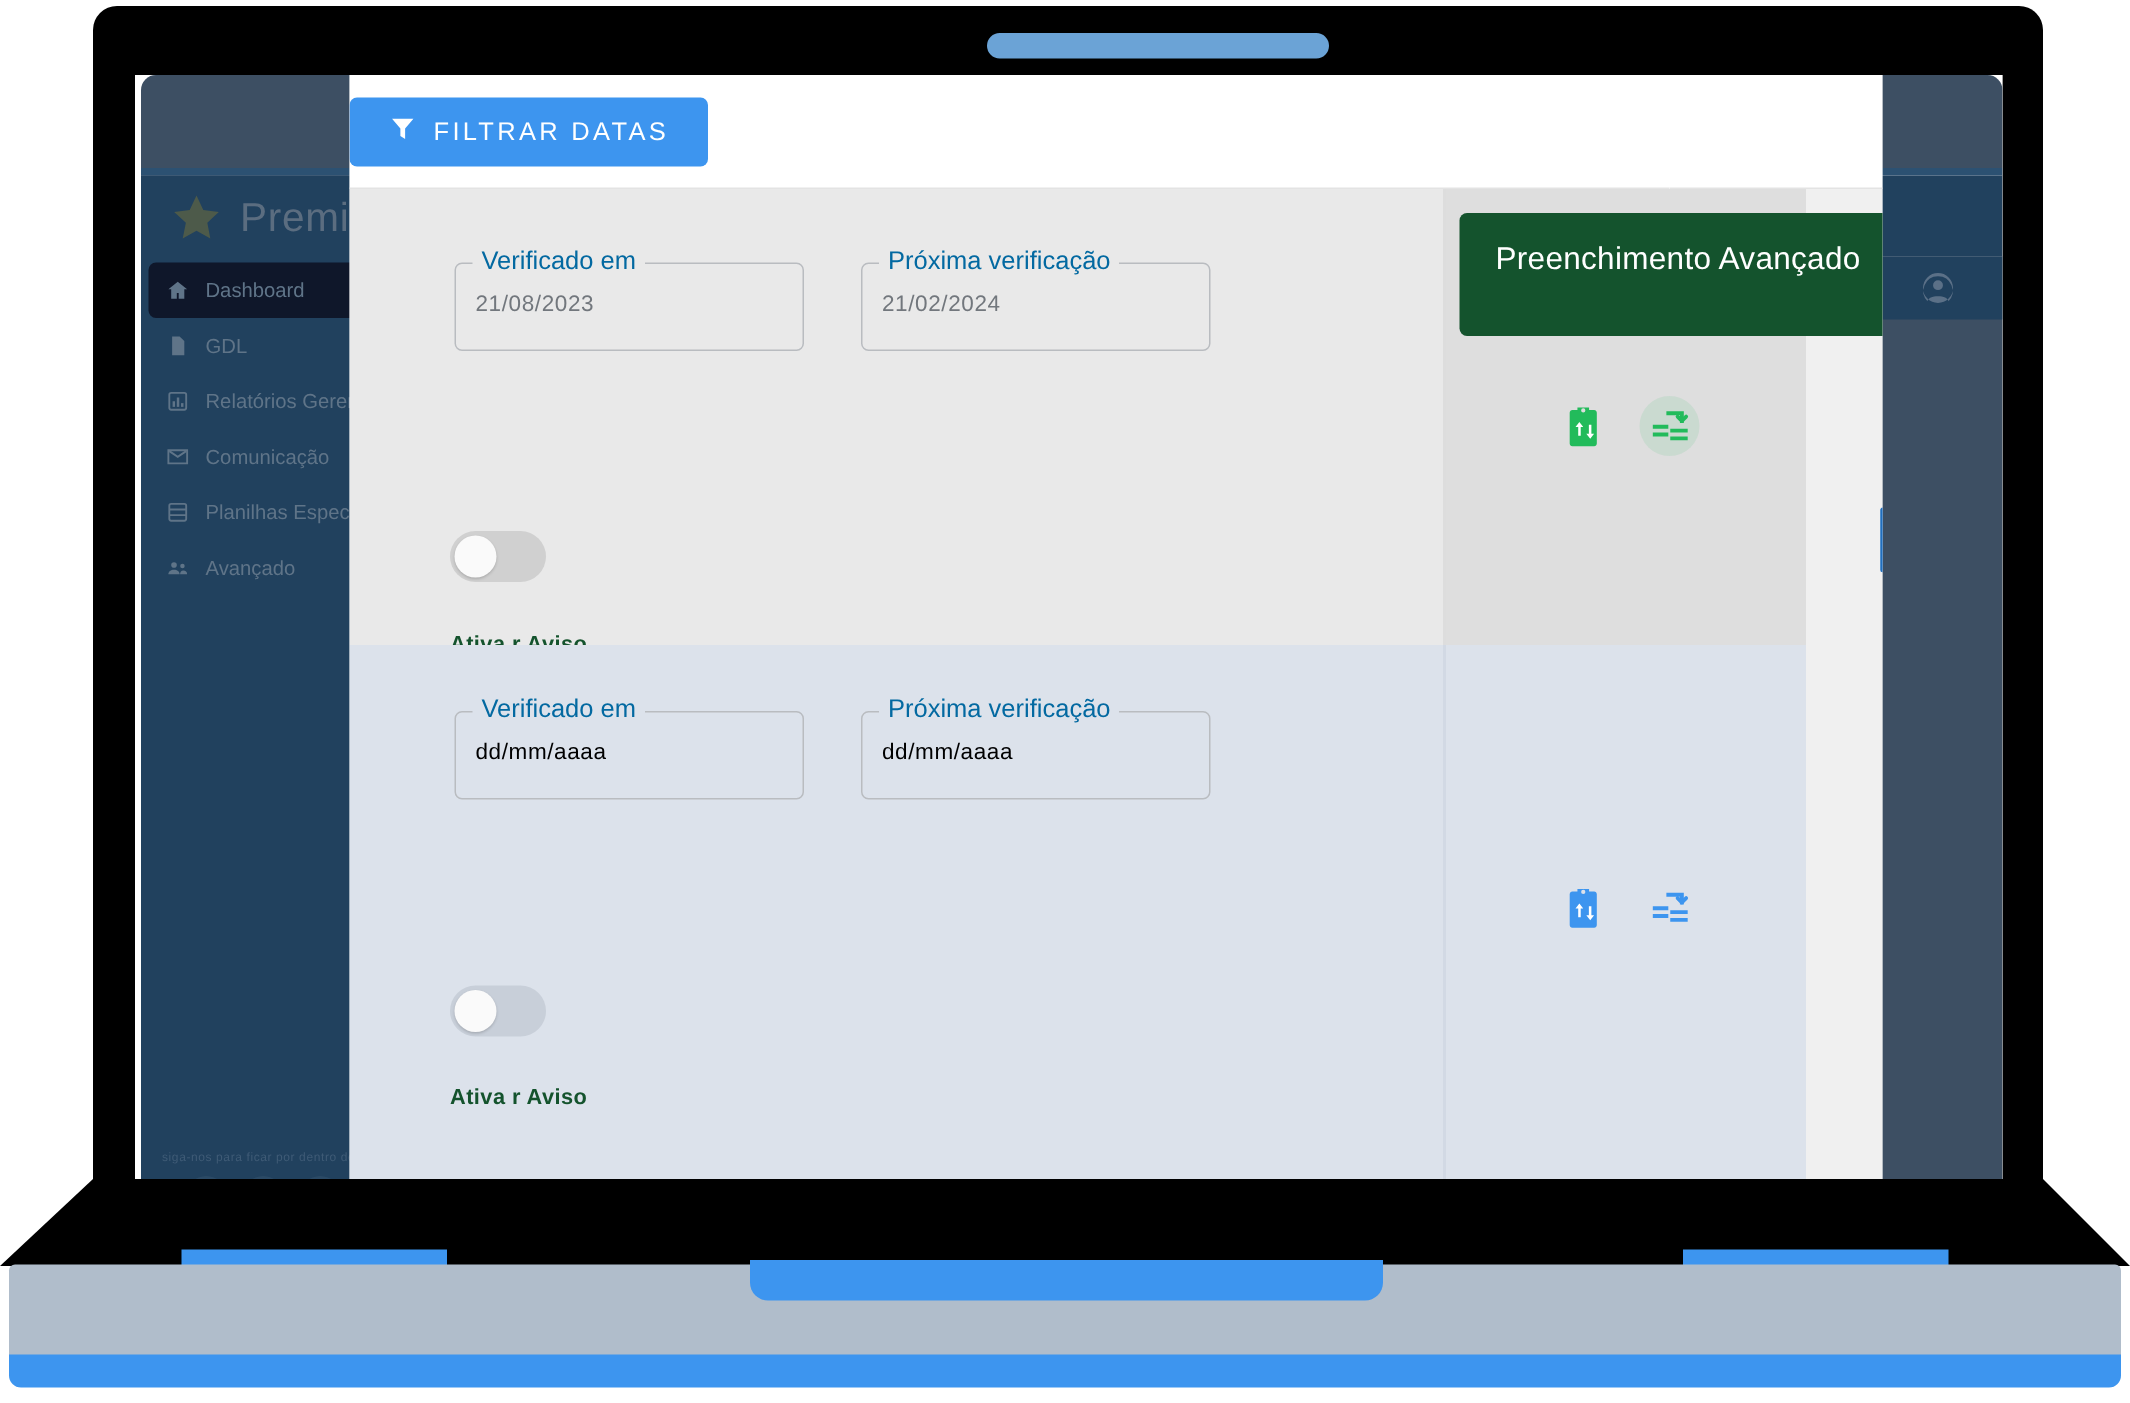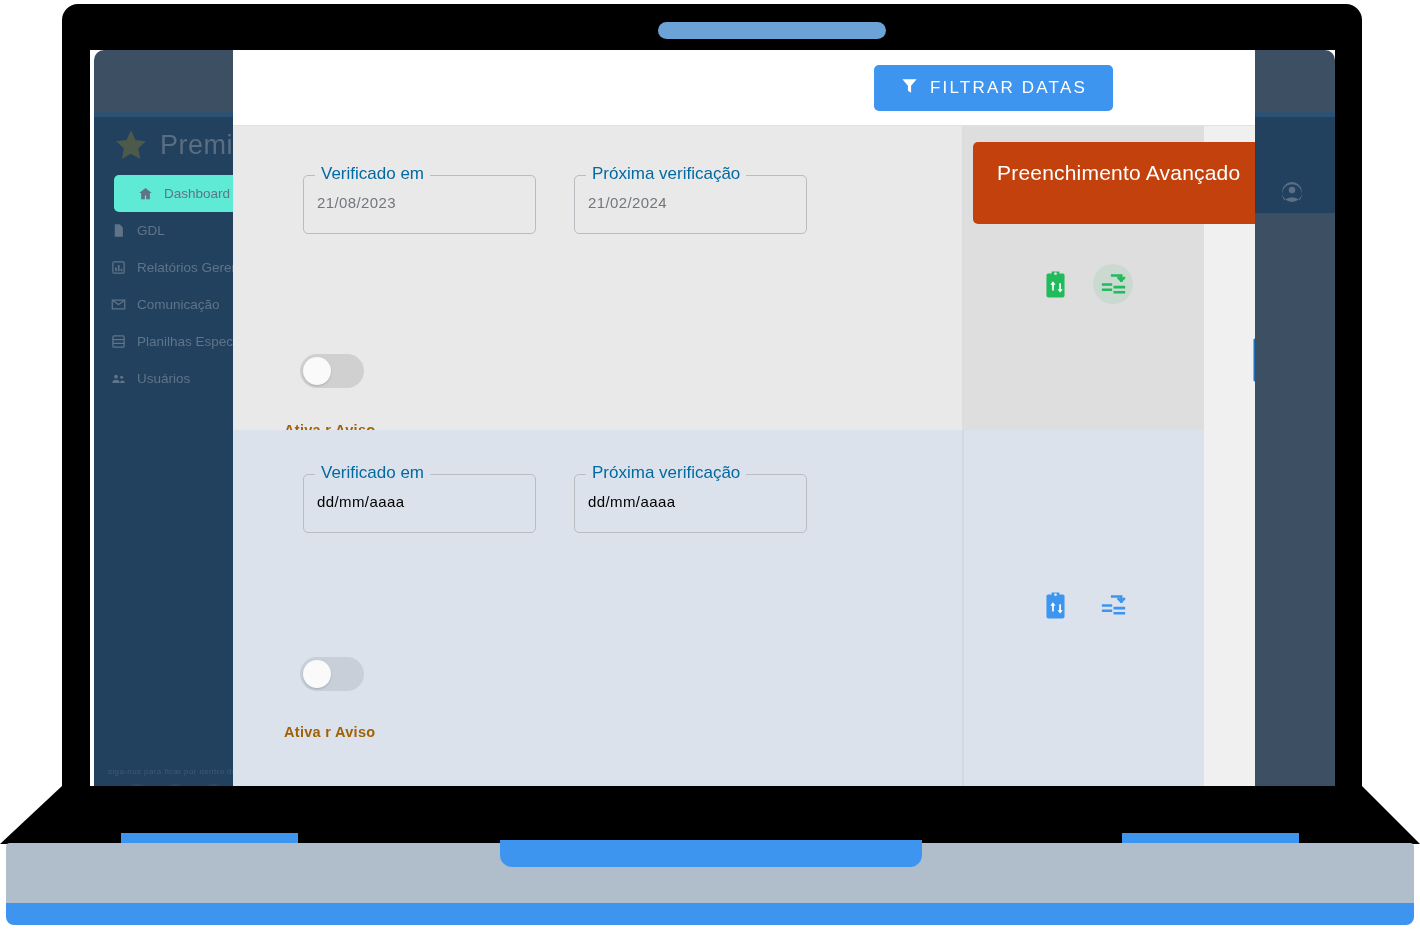--- a/index.html
+++ b/index.html
@@ -118,21 +118,21 @@
     font-size: 27px; color: #5b6d80; font-weight: 400;
     letter-spacing: 0.5px;
   }
 
   .sidebar-nav { position: absolute; left: 0px; top: 58px; width: 236px; }
   .side-item {
     display: flex; align-items: center; gap: 11px;
     height: 37px; padding-left: 17px;
     color: #5f7488; font-size: 13.5px;
   }
-  .side-item.active { background: #5eead4; border-radius: 5px; margin: 0 20px; padding-left: 24px; }
+  .side-item.active { background: #0f172a; border-radius: 5px; margin: 0 5px; padding-left: 12px; }
   .side-ico { width: 15px; height: 15px; display: inline-block; color: #5f7488; flex: 0 0 15px; }
 
   .sidebar-footer { position: absolute; left: 0; top: 650px; width: 236px; }
   .footer-note { font-size: 8px; color: #3f5b76; padding-left: 14px; letter-spacing: 0.4px; }
   .social-row { display: flex; gap: 11px; padding-left: 30px; margin-top: 8px; }
   .social-dot {
     width: 27px; height: 27px; border-radius: 50%;
     background: #2b4a66; color: #3f5b76;
     display: flex; align-items: center; justify-content: center;
   }
@@ -153,21 +153,21 @@
     position: absolute; left: 143px; top: 0px;
     width: 1022px; height: 750px;
     background: #ffffff;
     overflow: hidden;
   }
 
   .panel-header {
     position: absolute; left: 0; top: 0;
     width: 880px; height: 76px;
     background: #ffffff;
-    display: flex; align-items: center; justify-content: flex-end;
+    display: flex; align-items: center; justify-content: flex-start;
     border-bottom: 1px solid #e3e3e3;
   }
   .filter-btn {
     display: inline-flex; align-items: center; gap: 11px;
     background: #3d95ef; color: #ffffff;
     border: none; border-radius: 5px;
     padding: 11px 26px;
     font-size: 17px; letter-spacing: 2.2px;
     font-family: "Liberation Sans", sans-serif;
     cursor: pointer;
@@ -237,22 +237,22 @@
     background: #d0d0d0; border-radius: 17px;
   }
   .row-2 .toggle { background: #c8cfd9; }
   .toggle-knob {
     position: absolute; left: 3px; top: 3px;
     width: 28px; height: 28px; border-radius: 50%;
     background: #fafafa;
     box-shadow: 0 1px 2px rgba(0,0,0,0.18);
   }
   .toggle-label {
-    position: absolute; left: 51px; top: 296px;
-    font-size: 14.5px; font-weight: 700; color: #a16207;
+    position: absolute; left: 67px; top: 296px;
+    font-size: 14.5px; font-weight: 700; color: #14532d;
     letter-spacing: 0.3px;
   }
 
   .row-2 .toggle { top: 227px; }
   .row-2 .toggle-label { top: 294px; }
   .row-2 .f-a, .row-2 .f-b { top: 44px; }
 
   
   .actions-wrap {
     position: absolute; left: 0; top: 0;
@@ -270,21 +270,21 @@
   }
   .act-btn svg { width: 31px; height: 31px; }
   .act-green { color: #22bb5b; }
   .act-blue  { color: #3d95ef; }
   .act-hover { background: rgba(34,187,91,0.10); }
 
   
   .tooltip {
     position: absolute; left: 740px; top: 92px;
     width: 360px; height: 82px;
-    background: #c2410c;
+    background: #14532d;
     border-radius: 5px;
     padding: 14px 24px;
     color: #ffffff;
     font-size: 21px;
     line-height: 33px;
     z-index: 40;
     letter-spacing: 0.2px;
   }
 
   
@@ -379,21 +379,21 @@
             <span>Planilhas Específicas</span>
           </div>
           <div class="side-item">
             <span class="side-ico">
               <svg viewBox="0 0 24 24" fill="currentColor">
                   <circle cx="8" cy="9" r="3"></circle>
                   <circle cx="17" cy="10" r="2.4"></circle>
                   <path d="M2 19c0-3.3 2.7-5 6-5s6 1.7 6 5zM14.5 19c0-2.3 1.2-4 3.5-4s4 1.2 4 4z"></path>
                 </svg>
             </span>
-            <span>Usuários</span>
+            <span>Avançado</span>
           </div>
         </div>
 
         <div class="sidebar-footer">
           <div class="footer-note">siga-nos para ficar por dentro de tudo</div>
           <div class="social-row">
             <span class="social-dot">
               <svg viewBox="0 0 24 24" fill="none" stroke="currentColor" stroke-width="1.8">
                   <circle cx="12" cy="12" r="10"></circle>
                   <path d="M14 8h-1.5c-.8 0-1.3.5-1.3 1.3V11H14l-.4 2.4h-2.4V20"></path>

